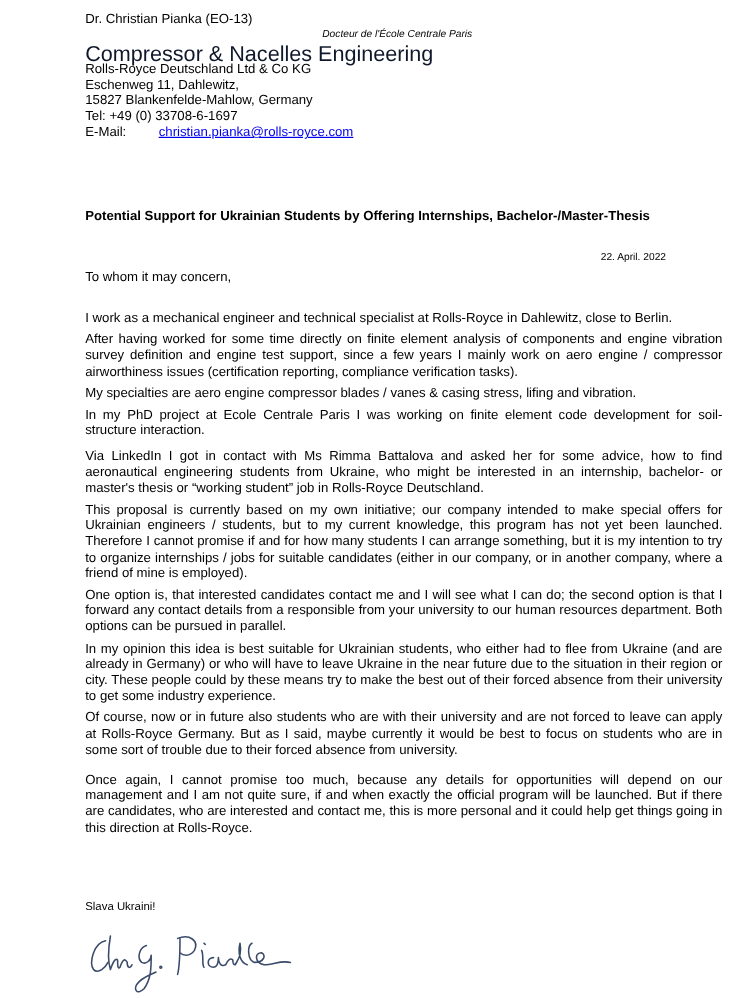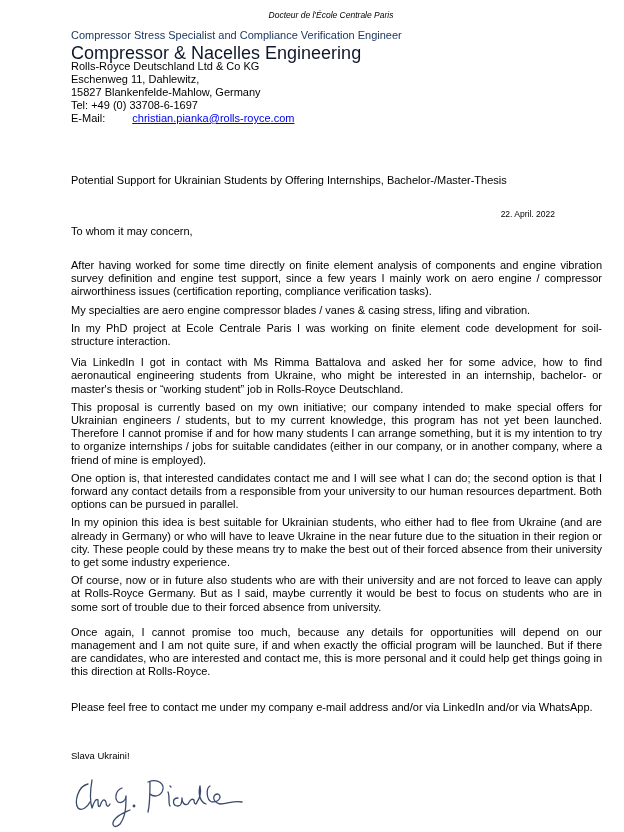--- a/index.html
+++ b/index.html
@@ -6,60 +6,60 @@
     body { width: 624px; height: 832px; position: relative; overflow: hidden;
            font-family: "Liberation Sans", sans-serif; color: #000; }
     .hdr { position: absolute; left: 71px; top: 10px; width: 520px; }
     .hdr .name { font-size: 11px; line-height: 13px; }
     .hdr .docteur { font-size: 8.5px; font-style: italic; line-height: 11px; text-align: center; }
     .hdr .role { font-size: 11px; color: #1f3864; margin-top: 8px; line-height: 13px; }
     .hdr .dept { font-size: 18px; color: #0f172a; margin-top: 4px; line-height: 14px; }
     .hdr .addr { font-size: 11px; line-height: 13px; }
     .hdr .addr a { color: #0000ee; text-decoration: underline; margin-left: 24px; }
     .hdr .mobile { font-size: 9px; line-height: 13px; margin-top: 3px; }
-    .subject { position: absolute; left: 71px; top: 174px; font-size: 11px; font-weight: normal; }
+    .subject { position: absolute; left: 71px; top: 174px; font-size: 11px; font-weight: bold; }
     .date { position: absolute; right: 69px; top: 209px; font-size: 8.5px; }
     .salutation { position: absolute; left: 71px; top: 225px; font-size: 11px; }
     .body { position: absolute; left: 71px; top: 259px; width: 531px; font-size: 11px; line-height: 13.2px; text-align: justify; }
     .body p { margin: 0 0 5px 0; }
     .body p.gap { margin-top: 13px; }
     .closing { position: absolute; left: 71px; top: 750px; font-size: 9.5px; }
     .signature { position: absolute; left: 70px; top: 772px; width: 180px; height: 60px; }
   </style>
 </head>
 <body>
 
 <div class="hdr">
+  <div class="name">Dr. Christian Pianka (EO-13)</div>
   <div class="docteur">Docteur de l'École Centrale Paris</div>
-  <div class="role">Compressor Stress Specialist and Compliance Verification Engineer</div>
   <div class="dept">Compressor &amp; Nacelles Engineering</div>
   <div class="addr">Rolls-Royce Deutschland Ltd &amp; Co KG</div>
   <div class="addr">Eschenweg 11, Dahlewitz,</div>
   <div class="addr">15827 Blankenfelde-Mahlow, Germany</div>
   <div class="addr">Tel: +49 (0) 33708-6-1697</div>
   <div class="addr">
     <span>E-Mail: </span><a>christian.pianka@rolls-royce.com</a>
   </div>
 </div>
 
 <div class="subject">Potential Support for Ukrainian Students by Offering Internships, Bachelor-/Master-Thesis</div>
 <div class="date">22. April. 2022</div>
 <div class="salutation">To whom it may concern,</div>
 
 <div class="body">
+  <p>I work as a mechanical engineer and technical specialist at Rolls-Royce in Dahlewitz, close to Berlin.</p>
   <p>After having worked for some time directly on finite element analysis of components and engine vibration survey definition and engine test support, since a few years I mainly work on aero engine / compressor airworthiness issues (certification reporting, compliance verification tasks).</p>
   <p>My specialties are aero engine compressor blades / vanes &amp; casing stress, lifing and vibration.</p>
   <p>In my PhD project at Ecole Centrale Paris I was working on finite element code development for soil-structure interaction.</p>
   <p class="gap" style="margin-top:8px">Via LinkedIn I got in contact with Ms Rimma Battalova and asked her for some advice, how to find aeronautical engineering students from Ukraine, who might be interested in an internship, bachelor- or master's thesis or “working student” job in Rolls-Royce Deutschland.</p>
   <p>This proposal is currently based on my own initiative; our company intended to make special offers for Ukrainian engineers / students, but to my current knowledge, this program has not yet been launched. Therefore I cannot promise if and for how many students I can arrange something, but it is my intention to try to organize internships / jobs for suitable candidates (either in our company, or in another company, where a friend of mine is employed).</p>
   <p>One option is, that interested candidates contact me and I will see what I can do; the second option is that I forward any contact details from a responsible from your university to our human resources department. Both options can be pursued in parallel.</p>
   <p>In my opinion this idea is best suitable for Ukrainian students, who either had to flee from Ukraine (and are already in Germany) or who will have to leave Ukraine in the near future due to the situation in their region or city.  These people could by these means try to make the best out of their forced absence from their university to get some industry experience.</p>
   <p>Of course, now or in future also students who are with their university and are not forced to leave can apply at Rolls-Royce Germany. But as I said, maybe currently it would be best to focus on students who are in some sort of trouble due to their forced absence from university.</p>
   <p class="gap" style="margin-top:12px">Once again, I cannot promise too much, because any details for opportunities will depend on our management and I am not quite sure, if and when exactly the official program will be launched. But if there are candidates, who are interested and contact me, this is more personal and it could help get things going in this direction at Rolls-Royce.</p>
-  <p class="gap" style="margin-top:22px">Please feel free to contact me under my company e-mail address and/or via LinkedIn and/or via WhatsApp.</p>
 </div>
 
 <div class="closing">Slava Ukraini!</div>
 
 <div class="signature">
   <svg width="180" height="60" viewBox="0 0 180 60" fill="none" stroke="#3a4a6b" stroke-width="1.3" stroke-linecap="round" stroke-linejoin="round">
     <path d="M18 12 C8 14 4 30 8 36 C12 40 18 34 20 30"></path>
     <path d="M22 8 C20 20 20 30 22 36 C24 30 26 26 28 28 C28 32 28 36 30 34 C32 28 34 26 36 30 C36 34 38 36 40 32"></path>
     <path d="M52 16 C46 18 44 26 48 30 C52 32 56 28 56 24 C56 34 56 44 50 52 C44 58 40 52 46 46 C50 42 56 40 60 38"></path>
     <circle cx="64" cy="34" r="0.8"></circle>

